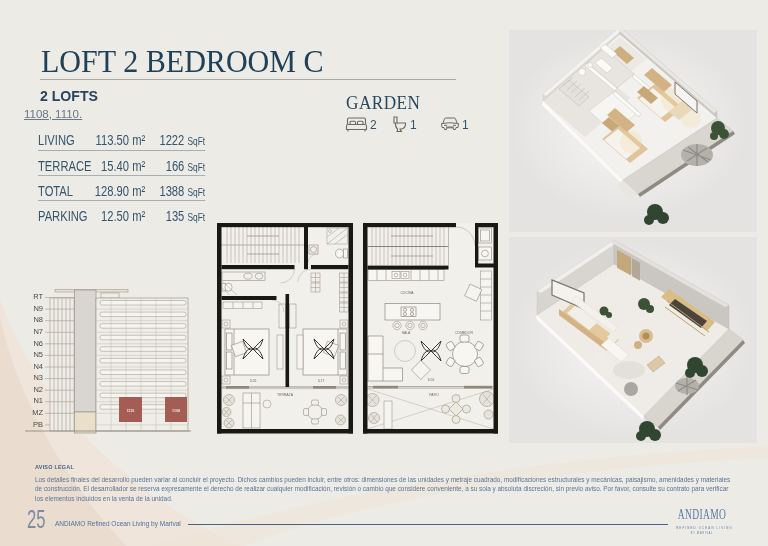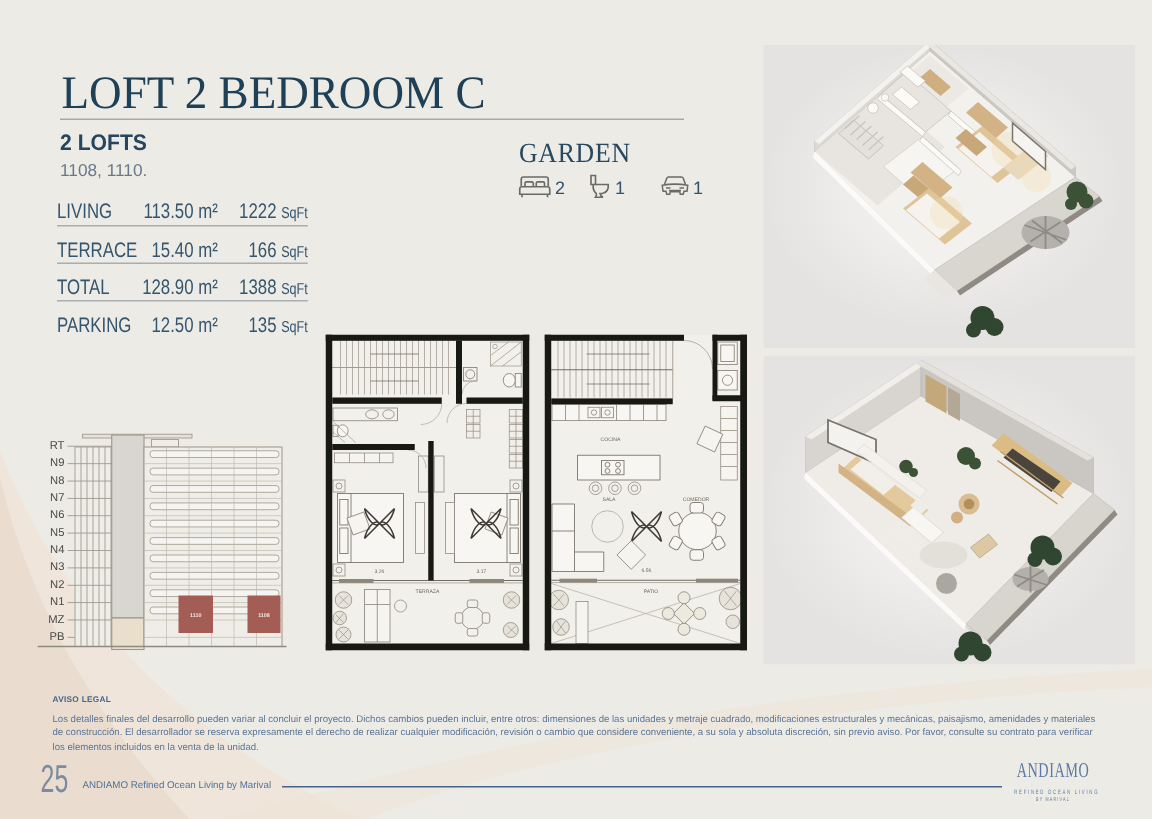--- a/index.html
+++ b/index.html
@@ -15,21 +15,21 @@
   <path d="M0,318 Q28,440 126,546 L0,546 Z" fill="#eaddcf"></path>
   <path d="M150,546 C340,490 530,458 768,446 L768,458 C540,468 340,506 245,546 Z" fill="#efe4d7" opacity="0.55"></path>
 </svg>
 
 <div class="abs" style="left:41px;top:43.5px;font-family:'Liberation Serif',serif;font-size:31px;color:#1f4158;letter-spacing:0px;transform:scaleX(0.97);transform-origin:0 0;">LOFT 2 BEDROOM C</div>
 
 <div class="abs" style="left:40px;top:79px;width:416px;height:1px;background:#aaa9a1;"></div>
 
 <div class="abs" style="left:40px;top:87px;font-size:15px;font-weight:bold;color:#27455e;letter-spacing:0px;transform:scaleX(0.94);transform-origin:0 0;">2 LOFTS</div>
 
-<div class="abs" style="left:40px;top:107.5px;font-size:11.5px;color:#68788a;">1108, 1110.</div>
+<div class="abs" style="left:24px;top:107.5px;font-size:11.5px;color:#68788a;text-decoration:underline;">1108, 1110.</div>
 
 <div class="abs" style="left:38px;top:126px;width:209px;font-size:14px;color:#34556e;transform:scaleX(0.8);transform-origin:0 0;">
 
   <div style="position:relative;height:24px;border-bottom:1px solid #a8aeb4;">
     <span style="position:absolute;left:0;top:6px;">LIVING</span>
         <span style="position:absolute;right:75px;top:6px;">113.50 m²</span>
         <span style="position:absolute;right:0;top:6px;">1222 <span style="font-size:10.5px;">SqFt</span></span>
   </div>
 
   <div style="position:relative;height:24px;border-bottom:1px solid #a8aeb4;">

